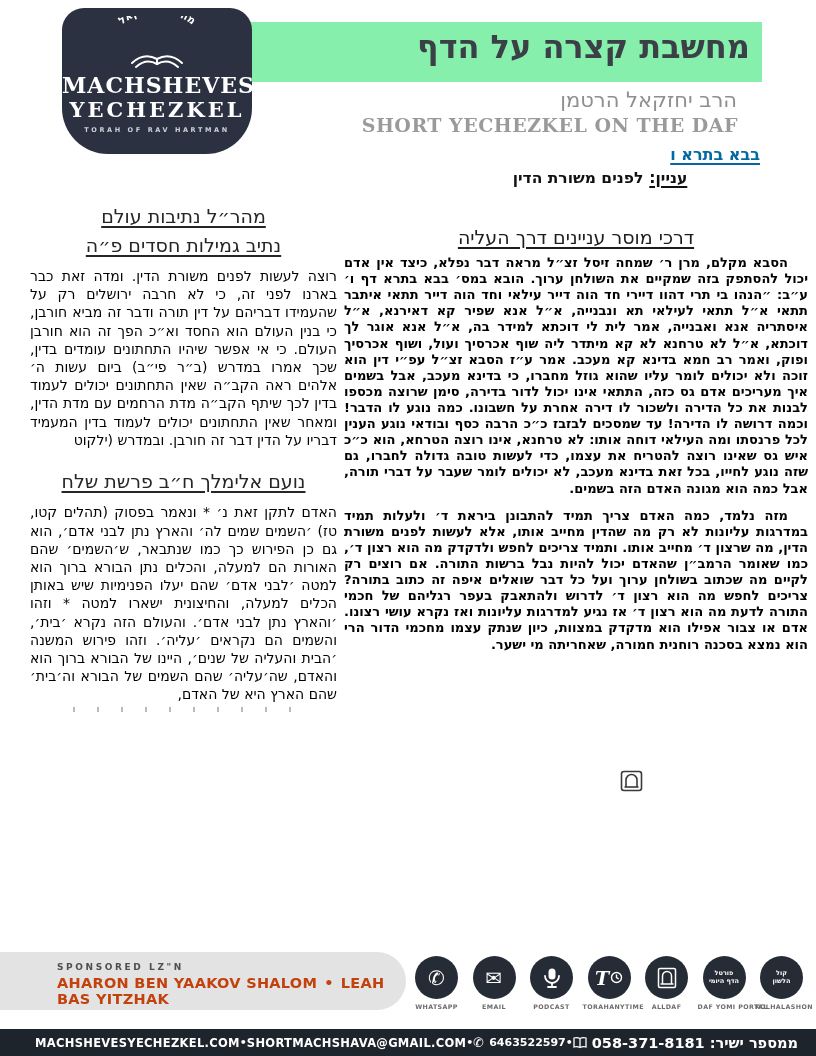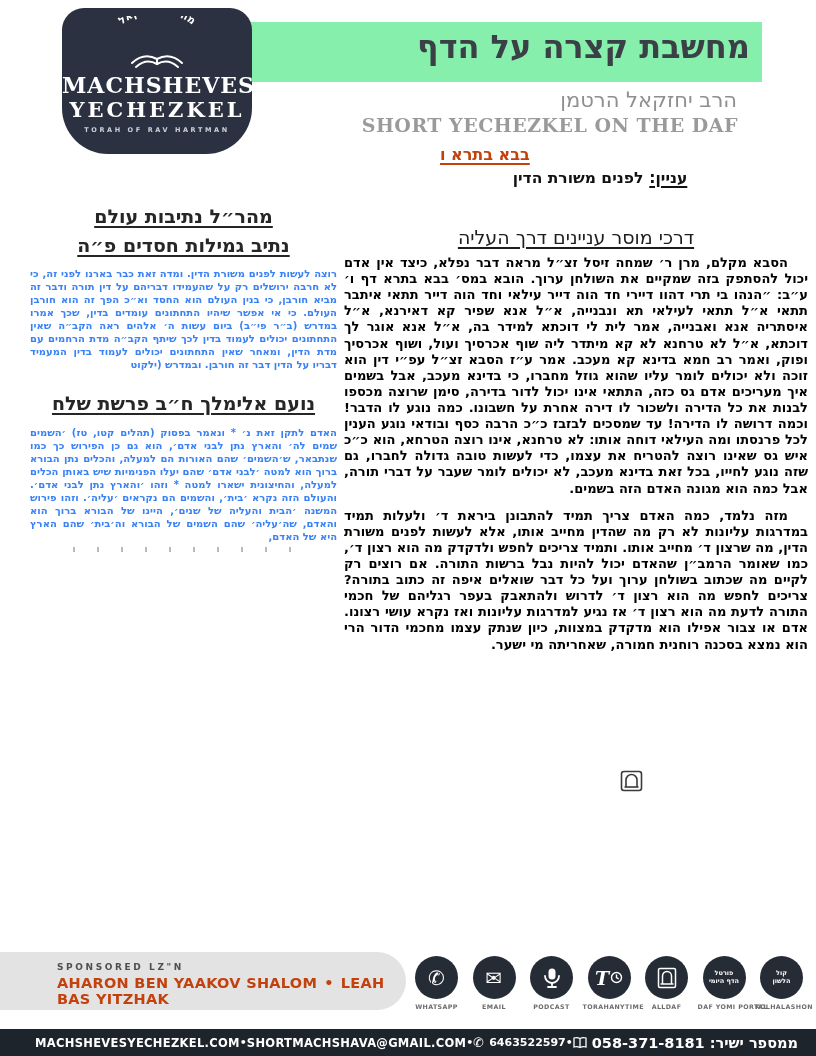--- a/index.html
+++ b/index.html
@@ -6,22 +6,22 @@
   .page { position:relative; width:816px; height:1056px; margin:0 auto; background:#ffffff;
           font-family:"DejaVu Sans", sans-serif; overflow:hidden; }
 
   
   .band { position:absolute; left:95px; top:22px; width:667px; height:60px; background:#86efac; }
   .title { position:absolute; right:12px; top:6px; font-size:32px; font-weight:700;
            color:#3a4046; direction:rtl; white-space:nowrap; }
   .hdr-author { position:absolute; right:79px; top:88px; font-size:21px; color:#8f8f8f; direction:rtl; }
   .hdr-sub { position:absolute; right:78px; top:114px; font-family:"DejaVu Serif", serif;
              font-size:19px; font-weight:700; color:#9a9a9a; letter-spacing:.5px; }
-  .hdr-masechta { position:absolute; left:440px; top:145px; width:320px; text-align:left;
-                  font-size:16px; font-weight:700; color:#c2410c; direction:rtl; }
+  .hdr-masechta { position:absolute; left:440px; top:145px; width:320px; text-align:right;
+                  font-size:16px; font-weight:700; color:#0369a1; direction:rtl; }
   .hdr-topic { position:absolute; left:440px; top:169px; width:320px; text-align:center;
                font-size:15.5px; font-weight:700; color:#111; direction:rtl; }
   .u { text-decoration:underline; text-underline-offset:3px; text-decoration-thickness:1.5px; }
   .hdr-topic .val { margin-right:6px; }
 
   
   .logo { position:absolute; left:62px; top:8px; width:190px; height:146px; background:#2b3140;
           border-radius:22px 22px 46px 46px; text-align:center; color:#fff; padding-top:8px;
           box-sizing:border-box; }
   .logo-name1 { font-family:"DejaVu Serif", serif; font-size:22px; font-weight:700;
@@ -32,23 +32,23 @@
 
   
   .main-col { position:absolute; left:344px; top:226px; width:464px; direction:rtl; }
   .main-heading { text-align:center; font-size:19px; color:#1d1d1d; margin:0 0 5px; font-weight:400; }
   .main-col p { text-align:justify; font-size:13px; line-height:1.24; font-weight:700;
                 color:#000000; margin:7px 0 11px; text-indent:20px; }
   .gate-icon { position:absolute; left:620px; top:770px; }
 
   
   .side-col { position:absolute; left:30px; top:202px; width:307px; direction:rtl; }
-  .side-h { text-align:center; font-size:19px; color:#262626; line-height:1.5; font-weight:700; margin:0; }
-  .side-col p { text-align:justify; font-size:10px; line-height:1.3; font-weight:700;
-                color:#3b82f6; margin:8px 0 0; }
+  .side-h { text-align:center; font-size:19px; color:#262626; line-height:1.5; font-weight:400; margin:0; }
+  .side-col p { text-align:justify; font-size:14px; line-height:1.3; font-weight:400;
+                color:#000000; margin:8px 0 0; }
   .side-h2 { margin-top:18px; }
   .clip-line { margin:4px auto 0; height:5px; width:72%; opacity:.45;
                background:repeating-linear-gradient(90deg,#666 0 2px,transparent 2px 24px); }
 
   
   .sponsor { position:absolute; left:0; top:952px; width:406px; height:58px; background:#e3e3e3;
              border-radius:0 29px 29px 0; padding:10px 0 0 57px; box-sizing:border-box; }
   .sponsor-label { font-size:9px; letter-spacing:2.6px; color:#4e4e4e; font-weight:700; }
   .sponsor-names { font-size:14.5px; color:#c2410c; font-weight:700; margin-top:3px; letter-spacing:.3px; }
   .sponsor-names .dot { margin:0 7px; }

